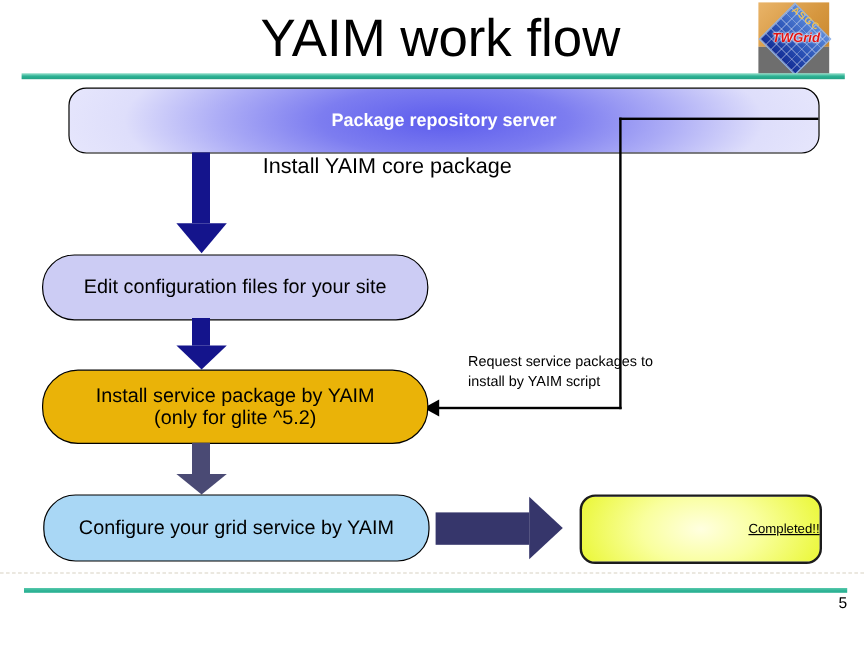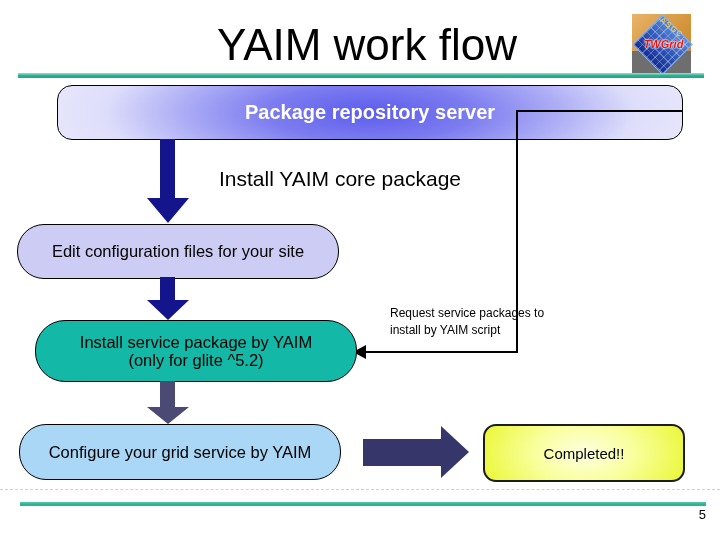--- a/index.html
+++ b/index.html
@@ -1,20 +1,20 @@
 <!DOCTYPE html>
 <html><head>
 <meta charset="utf-8">
 <style>
   html,body { margin:0; padding:0; background:#fff; }
   .slide {
     position:relative; width:720px; height:540px; background:#ffffff;
     font-family:"Liberation Sans", sans-serif; overflow:hidden;
   }
-  .abs { position:absolute;margin-top:12px; }
+  .abs { position:absolute; }
 
   
   .title {
     left:14px; right:0; top:8px; text-align:center;
     font-size:44px; color:#000; letter-spacing:0px;
   }
 
   
   .logo { left:632px; top:2px; width:59px; height:60px; }
   .logo-top { position:absolute; left:0; top:0; width:59px; height:37px;
@@ -43,21 +43,21 @@
     border-top:1px dashed #d8d1c2; }
 
   
   .banner {
     left:57px; top:73px; width:624px; height:53px;
     border:1px solid #000; border-radius:15px;
     background:radial-gradient(ellipse 52% 170% at 50% 50%,
       #5c5ced 0%, #7d7df0 32%, #adadf6 58%, #dedefb 82%, #e6e6fc 100%);
     display:flex; align-items:center; justify-content:center;
   }
-  .banner span { color:#fff; font-size:20px; font-weight:bold; }
+  .banner span { color:#fff; font-size:15px; font-weight:bold; }
 
   
   .line { background:#000; }
   .conn-h-top  { left:516px; top:98px;  width:166px; height:2px; }
   .conn-v      { left:516px; top:98px;  width:2px;  height:243px; }
   .conn-h-mid  { left:360px; top:339px; width:158px; height:2px; }
   .conn-arrowhead { left:353px; top:333px; width:0; height:0;
     border-top:7px solid transparent; border-bottom:7px solid transparent;
     border-right:13px solid #000; }
 
@@ -79,36 +79,36 @@
   .rhead  { left:441px; top:414px; width:0; height:0;
     border-top:26px solid transparent; border-bottom:26px solid transparent;
     border-left:28px solid #36366b; }
 
   
   .stadium {
     border:1px solid #000; display:flex; flex-direction:column;
     align-items:center; justify-content:center; text-align:center;
     color:#000; font-size:16.5px; line-height:1.12;
   }
-  .box-edit { left:17px; top:212px; width:320px; height:53px;
+  .box-edit { left:35px; top:212px; width:320px; height:53px;
     border-radius:27px; background:#ccccf4; }
   .box-install { left:35px; top:308px; width:320px; height:60px;
-    border-radius:30px; background:#14b8a6; }
-  .box-configure { left:19px; top:412px; width:320px; height:54px;
+    border-radius:30px; background:#eab308; }
+  .box-configure { left:36px; top:412px; width:320px; height:54px;
     border-radius:27px; background:#a9d7f5;justify-content:center; }
 
   .box-completed { left:483px; top:412px; width:198px; height:54px;
     border:2px solid #1c1c1c; border-radius:13px;
     background:radial-gradient(ellipse 55% 120% at 50% 50%,
       #ffffe0 0%, #f9ff9e 45%, #eaf736 100%);
-    display:flex; align-items:center; justify-content:center;
-    font-size:15px; color:#000; }
+    display:flex; align-items:center; justify-content:flex-end;
+    font-size:11px; color:#000;text-decoration:underline; }
 
   
-  .label-core { left:219px; top:155px; font-size:21px; color:#000; }
+  .label-core { left:219px; top:128px; font-size:18px; color:#000; }
   .label-note { left:390px; top:293px; width:250px; font-size:12px;
     line-height:17px; color:#000; white-space:pre-line; }
 
   .page-number { left:660px; top:495px; width:46px; text-align:right;
     font-size:13px; color:#000; }
 </style>
 </head>
 <body>
 
 <div class="slide">

